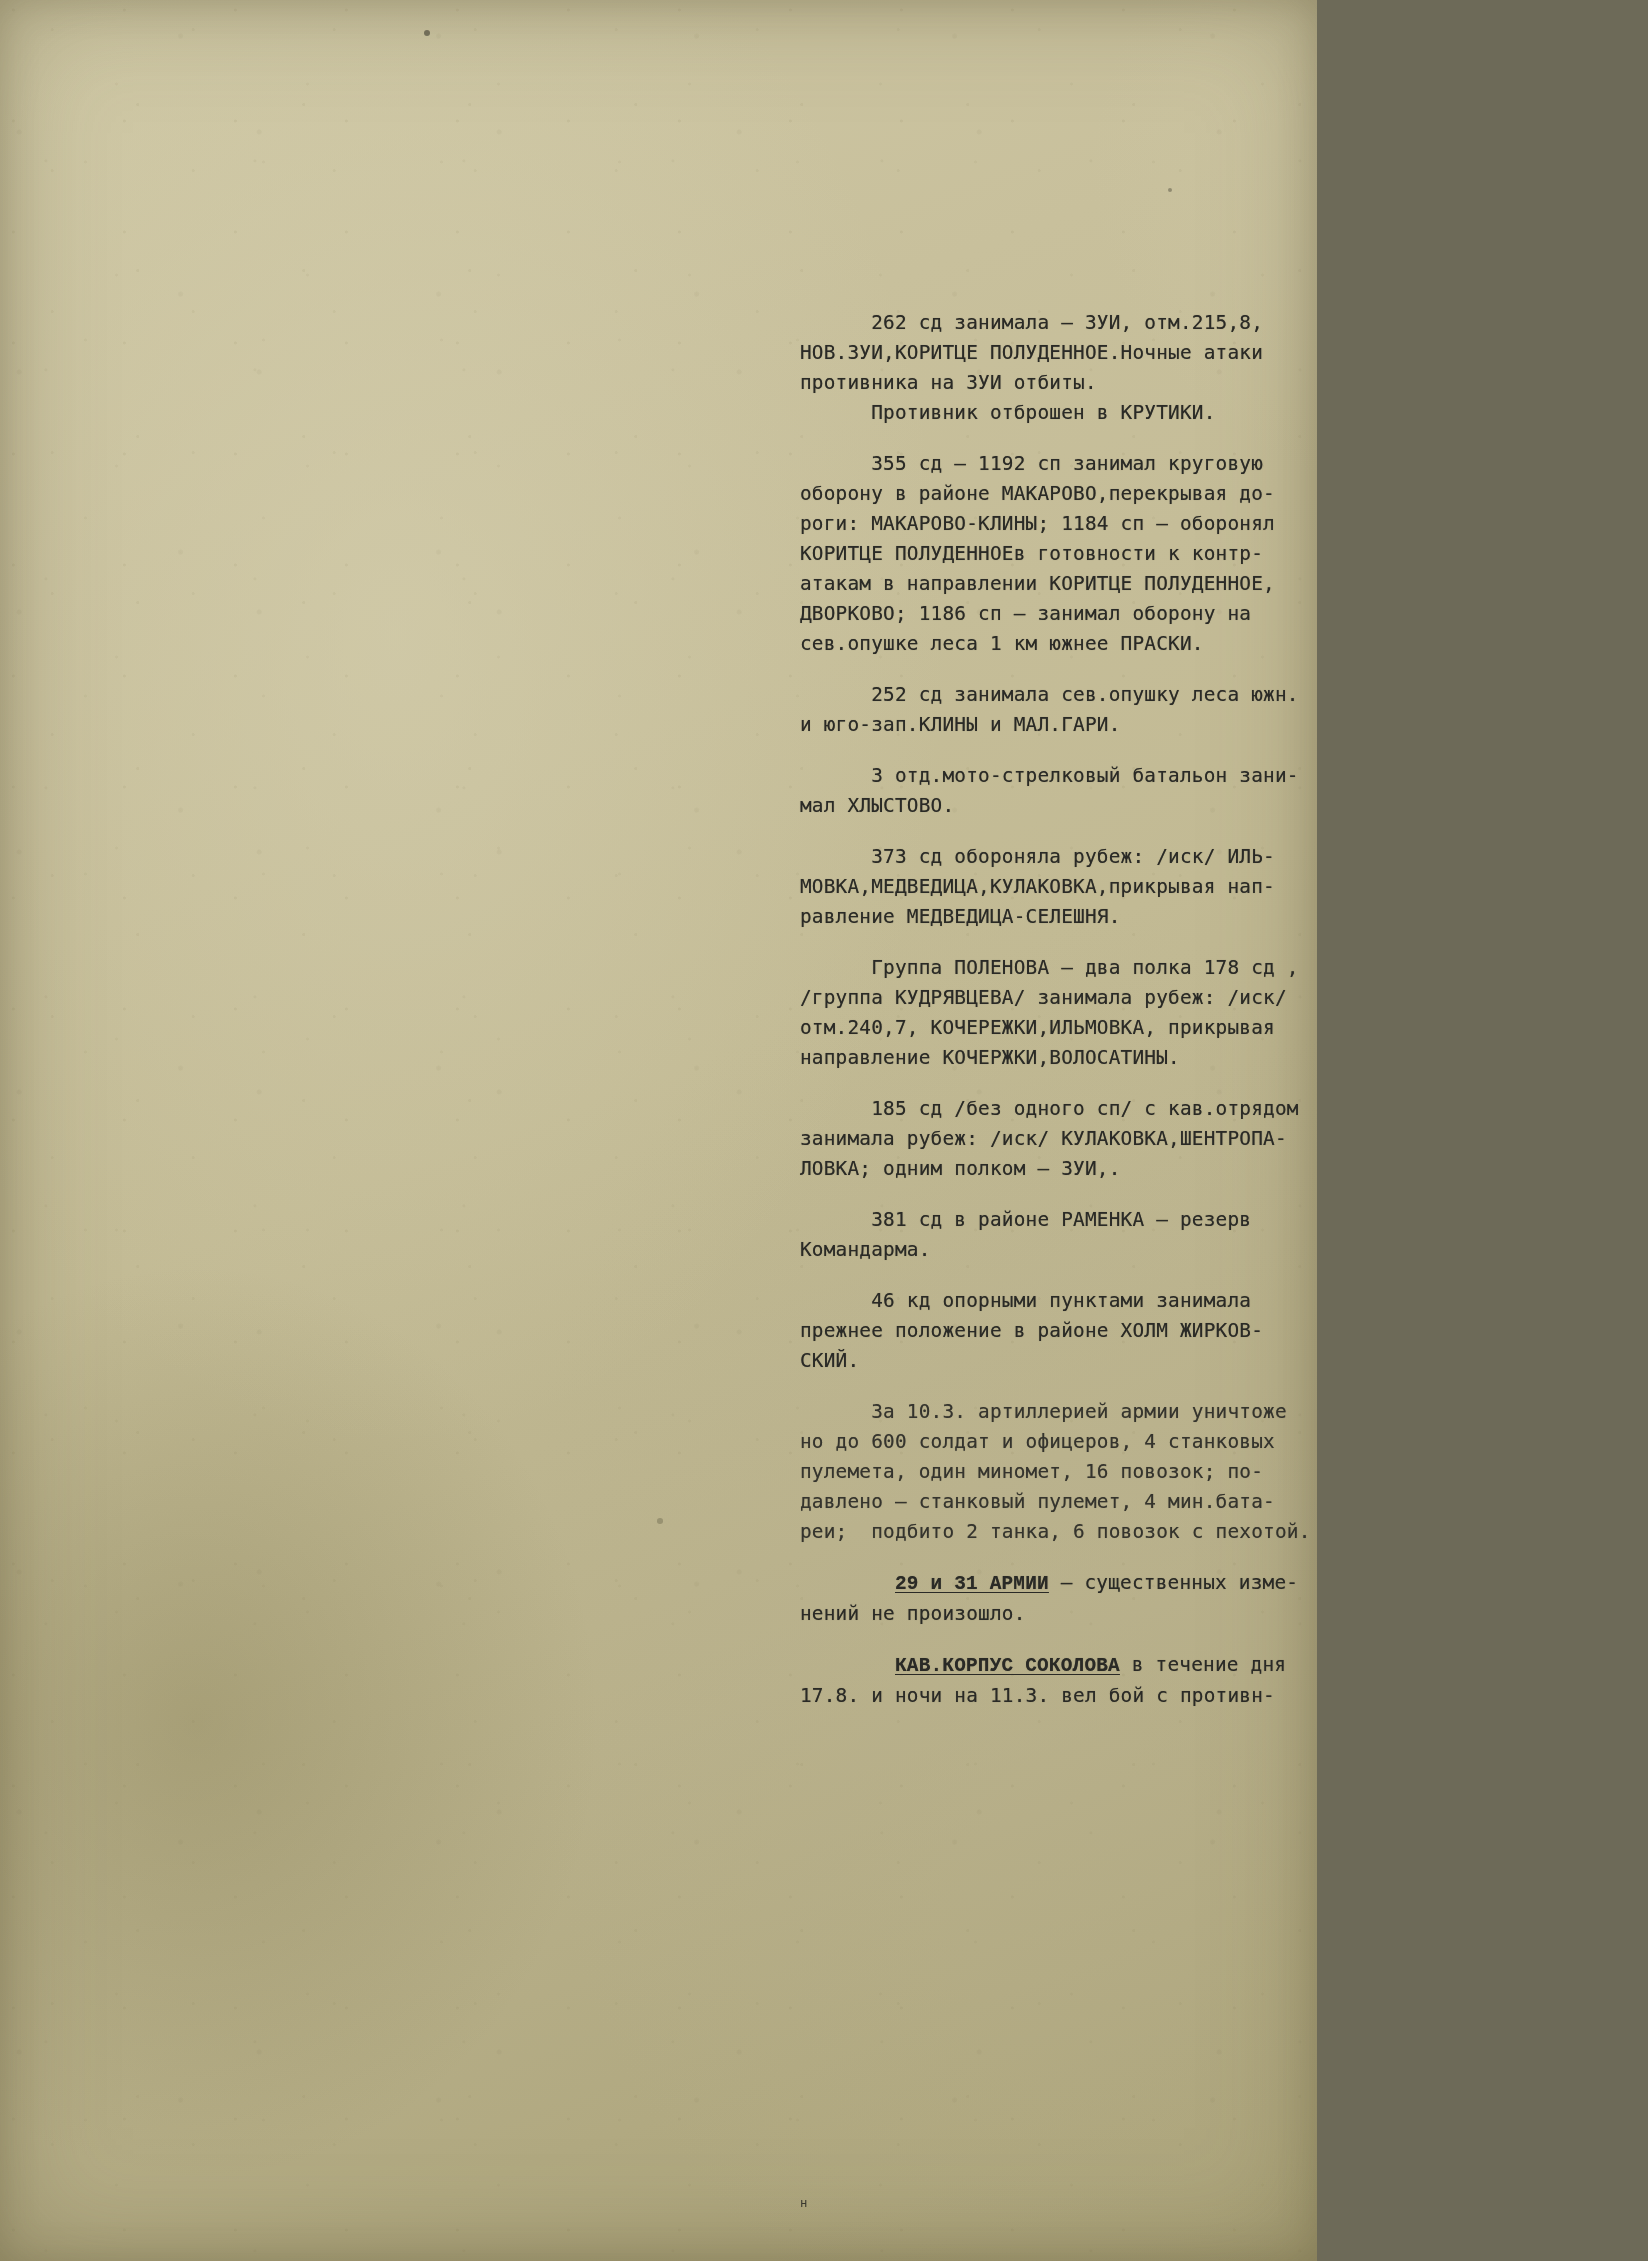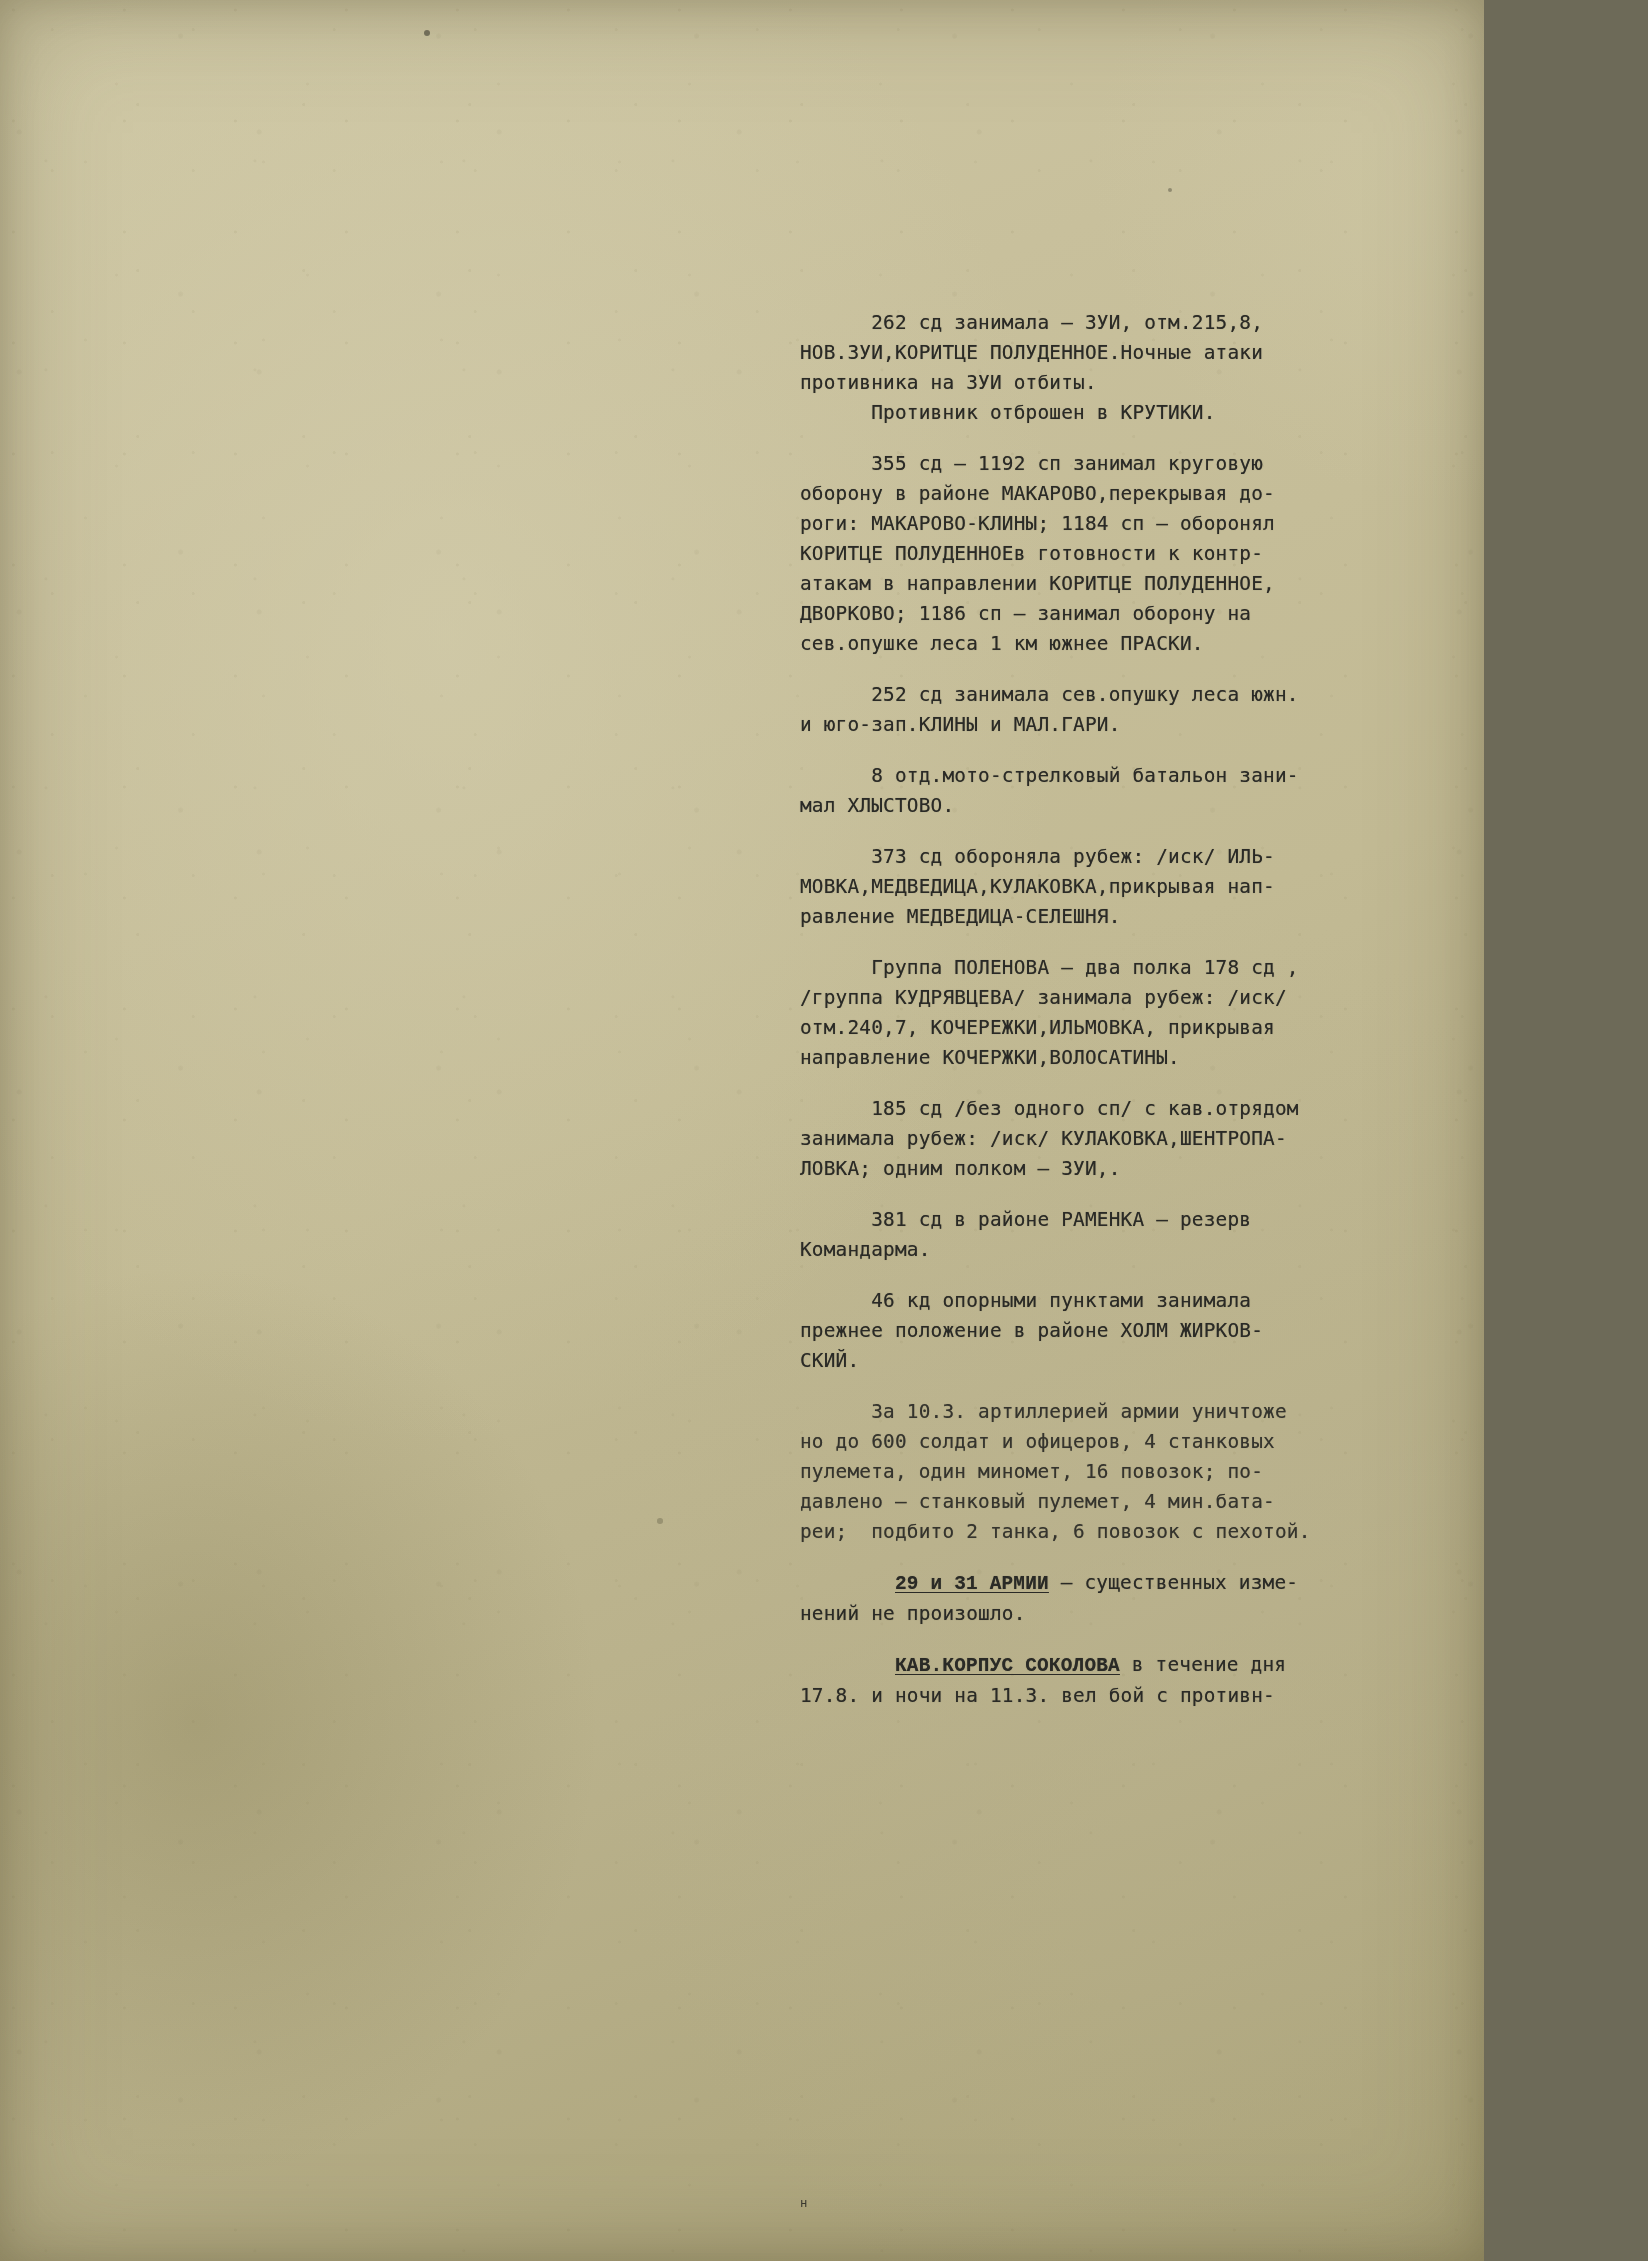--- a/index.html
+++ b/index.html
@@ -8,21 +8,21 @@
     background: #6d6a58;
   }
   body {
     width: 1649px;
     height: 2261px;
     overflow: hidden;
   }
 
   #page {
     position: relative;
-    width: 1484px;
+    width: 1317px;
     height: 2261px;
     background:
       radial-gradient(ellipse 70% 60% at 30% 28%, rgba(214,208,176,0.55) 0%, rgba(196,190,156,0.0) 60%),
       radial-gradient(ellipse 60% 50% at 78% 72%, rgba(186,178,142,0.45) 0%, rgba(186,178,142,0.0) 65%),
       linear-gradient(160deg, #cfc8a5 0%, #c8c09c 22%, #c2ba94 48%, #b8b08a 72%, #aaa278 100%);
     font-family: "DejaVu Sans Mono", "Liberation Mono", monospace;
     overflow: hidden;
   }
 
   
@@ -150,21 +150,21 @@
 оборону в районе МАКАРОВО,перекрывая до-
 роги: МАКАРОВО-КЛИНЫ; 1184 сп – оборонял
 КОРИТЦЕ ПОЛУДЕННОЕв готовности к контр-
 атакам в направлении КОРИТЦЕ ПОЛУДЕННОЕ,
 ДВОРКОВО; 1186 сп – занимал оборону на
 сев.опушке леса 1 км южнее ПРАСКИ.</p>
 
     <p class="para">      252 сд занимала сев.опушку леса южн.
 и юго-зап.КЛИНЫ и МАЛ.ГАРИ.</p>
 
-    <p class="para">      8 отд.мото-стрелковый батальон зани-
+    <p class="para">      3 отд.мото-стрелковый батальон зани-
 мал ХЛЫСТОВО.</p>
 
 
     <p class="para">      373 сд обороняла рубеж: /иск/ ИЛЬ-
 МОВКА,МЕДВЕДИЦА,КУЛАКОВКА,прикрывая нап-
 равление МЕДВЕДИЦА-СЕЛЕШНЯ.</p>
 
     <p class="para">      Группа ПОЛЕНОВА – два полка 178 сд ,
 /группа КУДРЯВЦЕВА/ занимала рубеж: /иск/
 отм.240,7, КОЧЕРЕЖКИ,ИЛЬМОВКА, прикрывая

